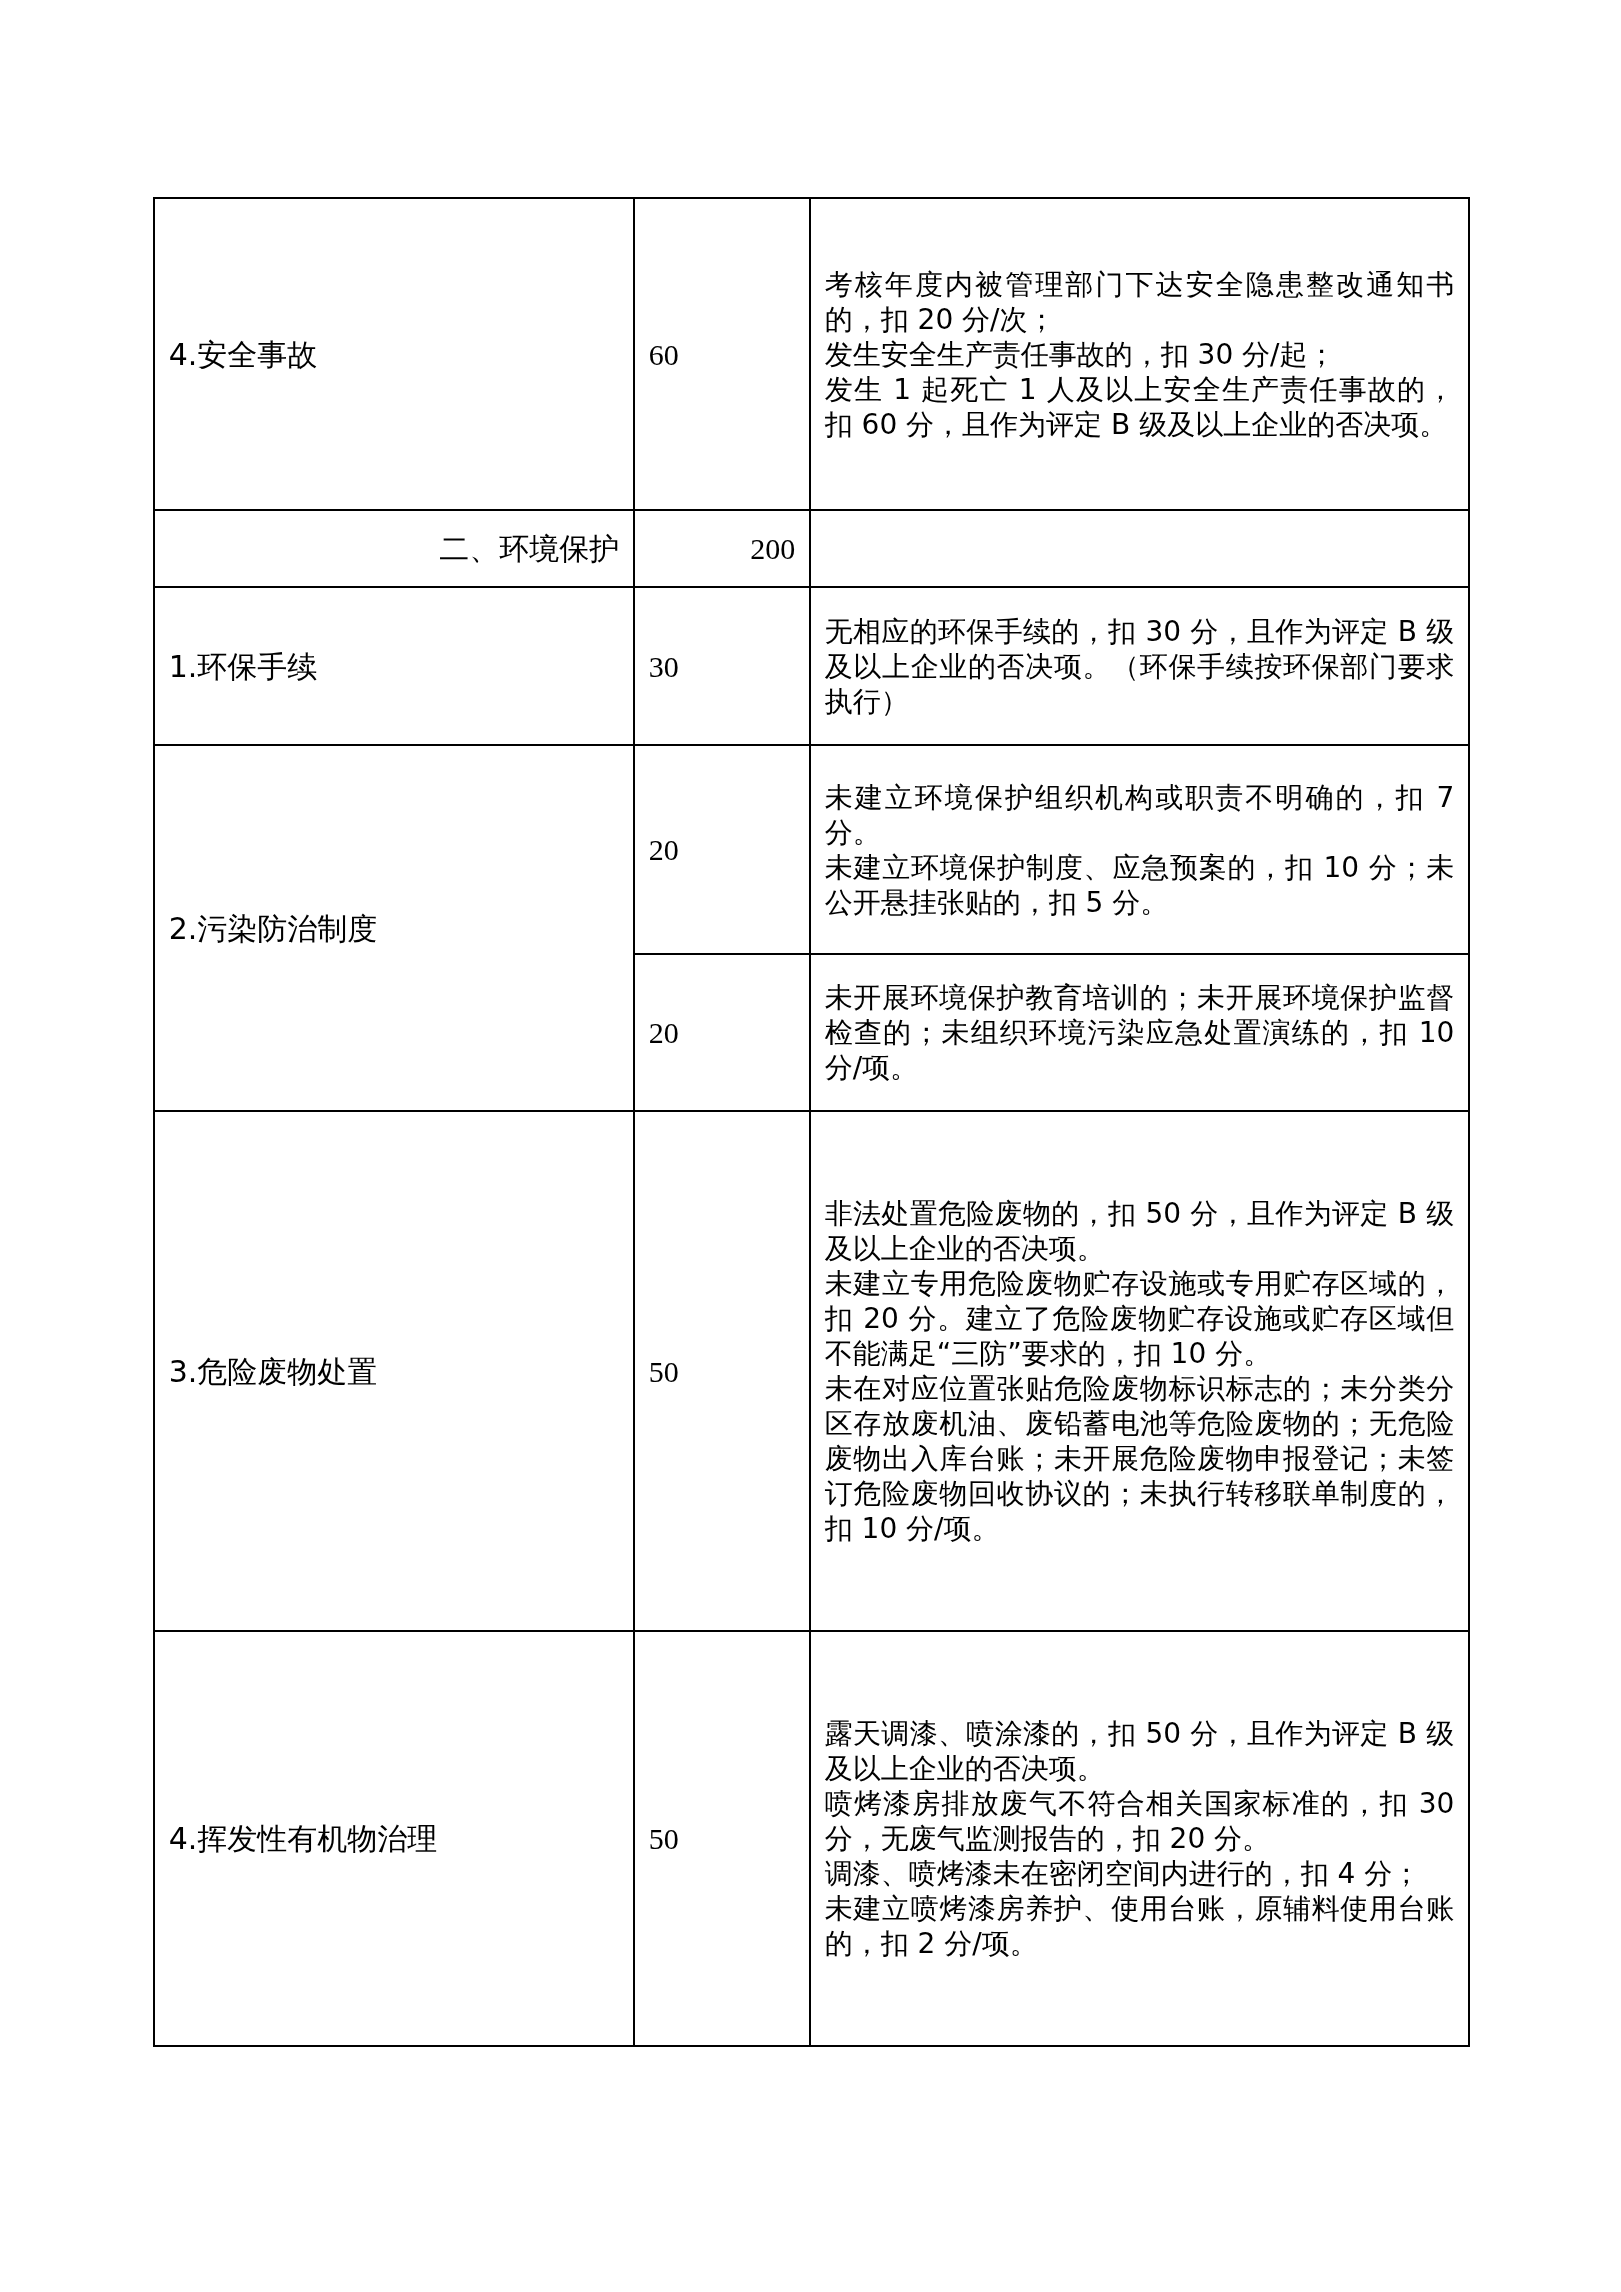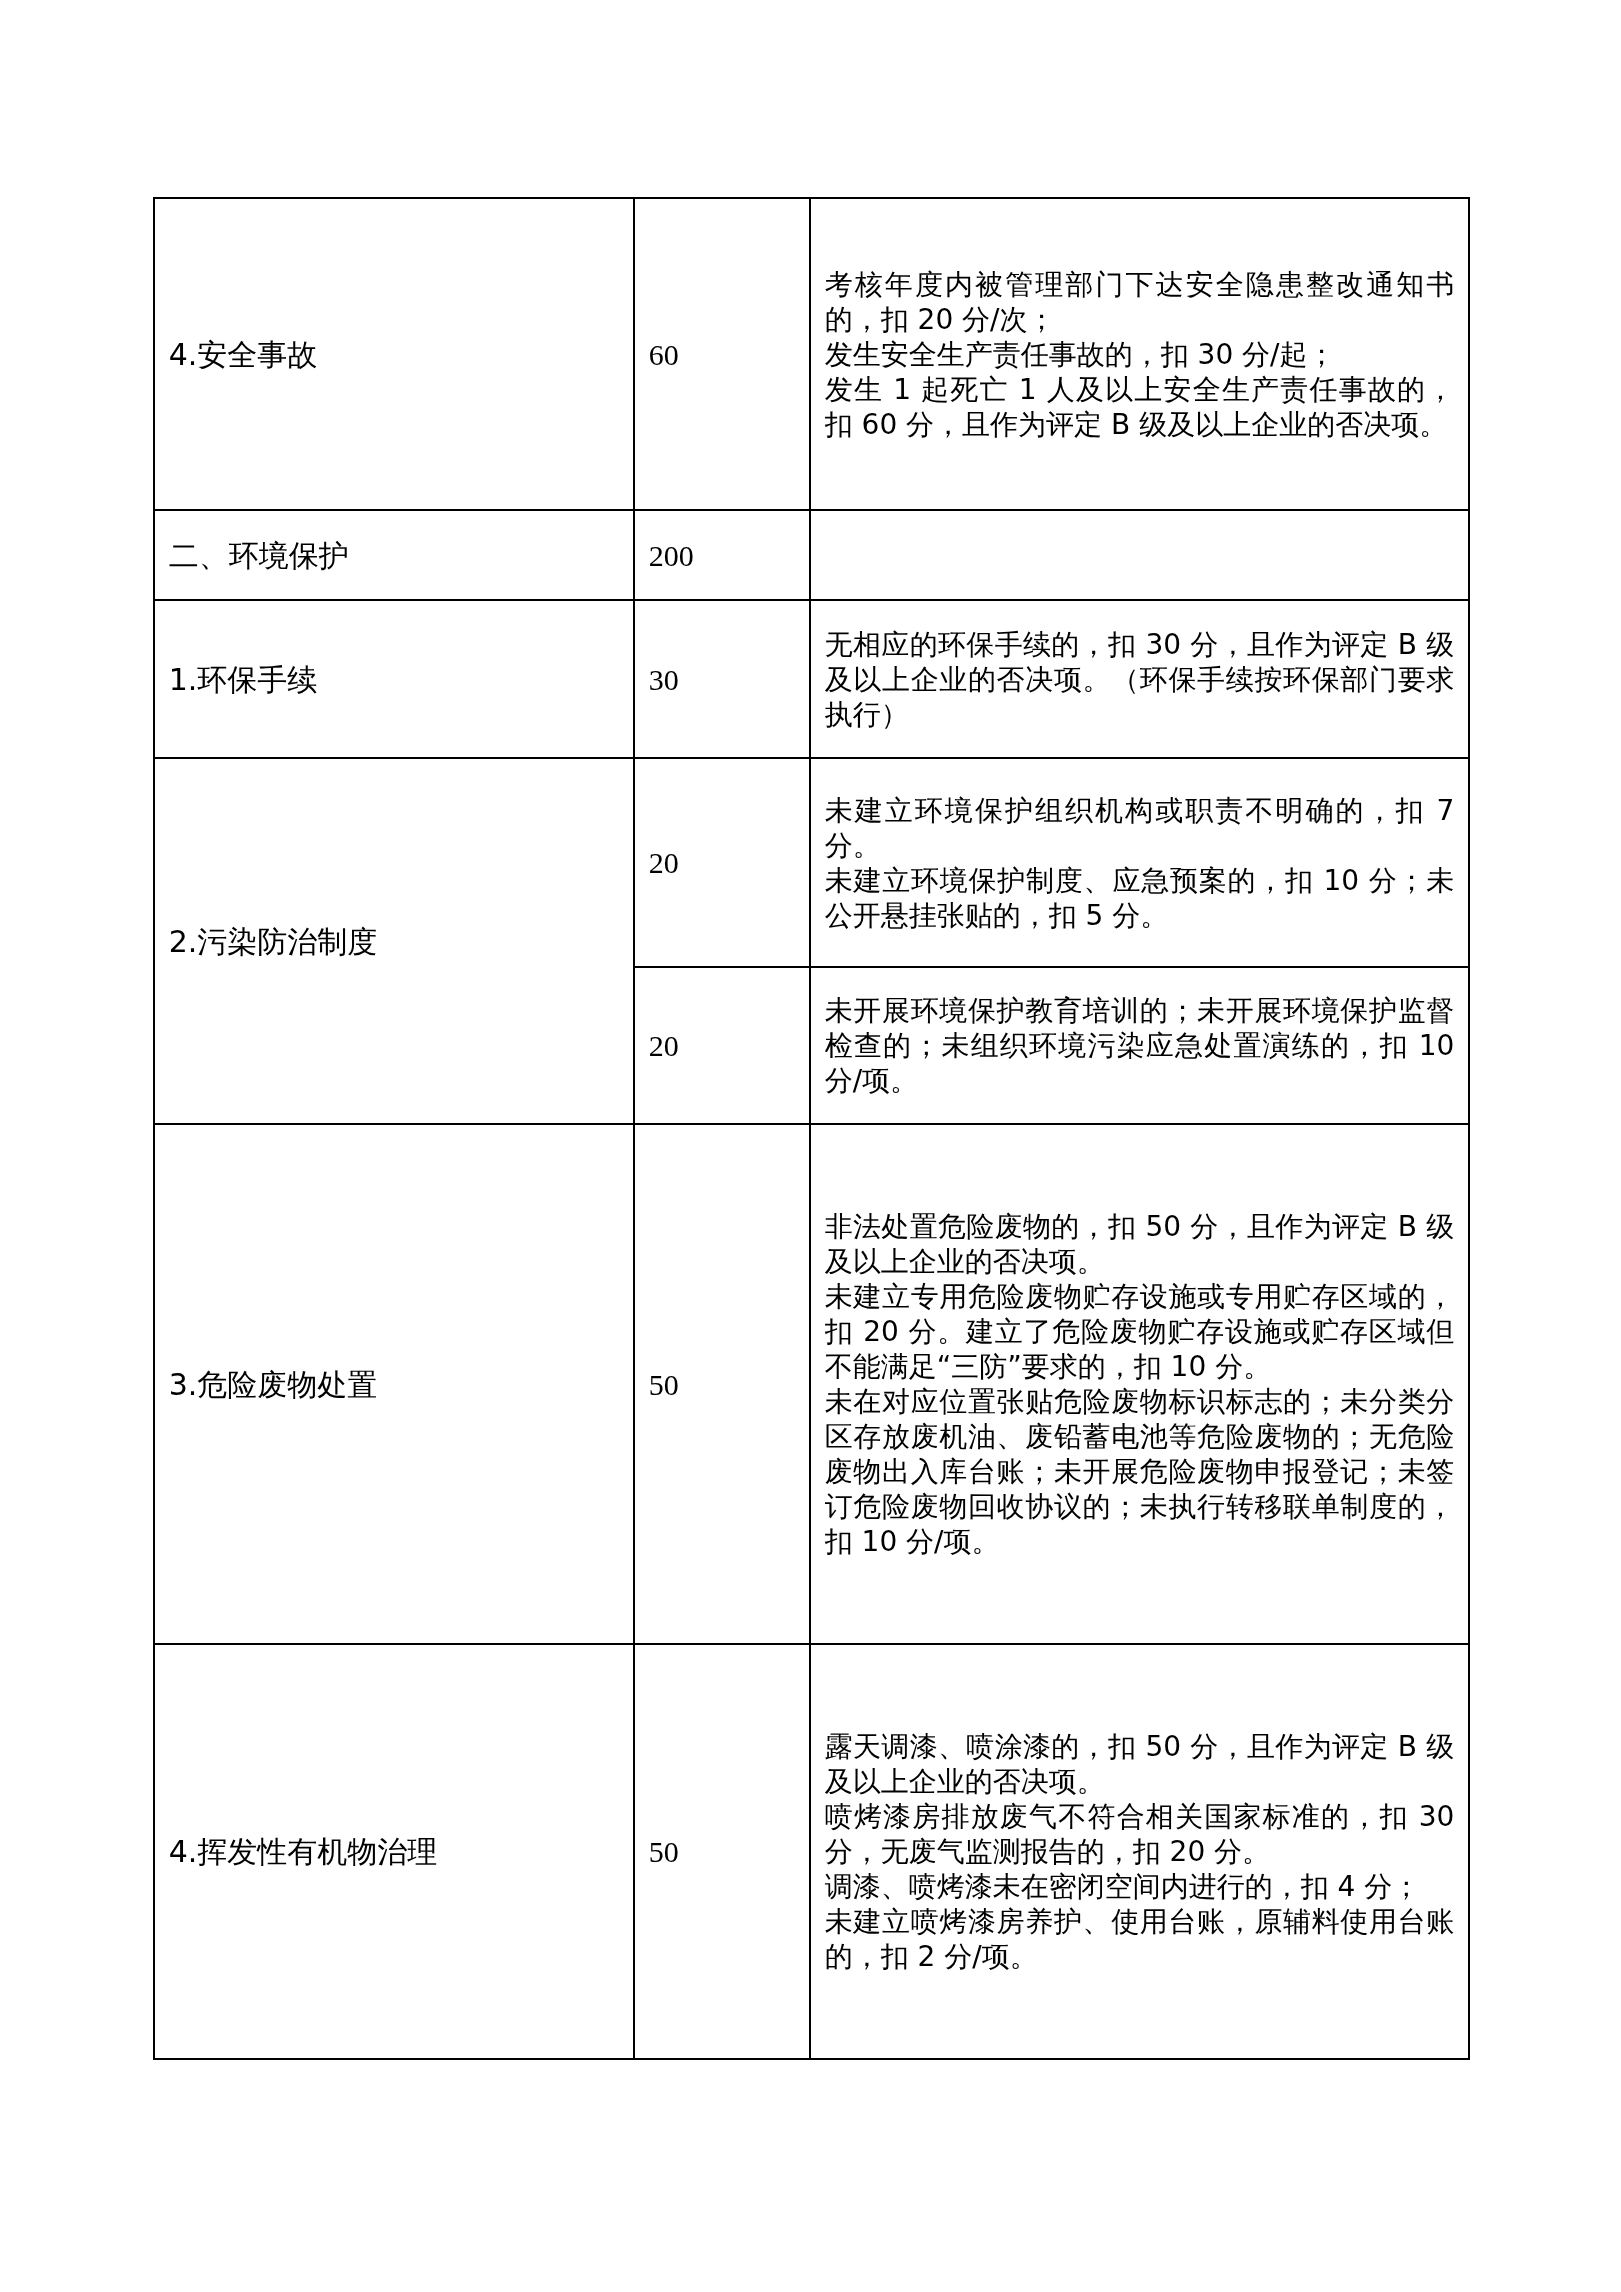--- a/index.html
+++ b/index.html
@@ -43,21 +43,21 @@
       <tr style="height:312px;">
         <td class="item">4.安全事故</td>
         <td class="score-val">60</td>
         <td class="desc">
           <span class="line">考核年度内被管理部门下达安全隐患整改通知书的，扣 20 分/次；</span>
           <span class="line">发生安全生产责任事故的，扣 30 分/起；</span>
           <span class="line">发生 1 起死亡 1 人及以上安全生产责任事故的，扣 60 分，且作为评定 B 级及以上企业的否决项。</span>
         </td>
       </tr>
 
-      <tr style="height:90px;">
+      <tr style="height:77px;text-align:right;">
         <td class="item">二、环境保护</td>
         <td class="score-val">200</td>
         <td class="desc"></td>
       </tr>
 
       <tr style="height:158px;">
         <td class="item">1.环保手续</td>
         <td class="score-val">30</td>
         <td class="desc">
           <span class="line">无相应的环保手续的，扣 30 分，且作为评定 B 级及以上企业的否决项。（环保手续按环保部门要求执行）</span>

